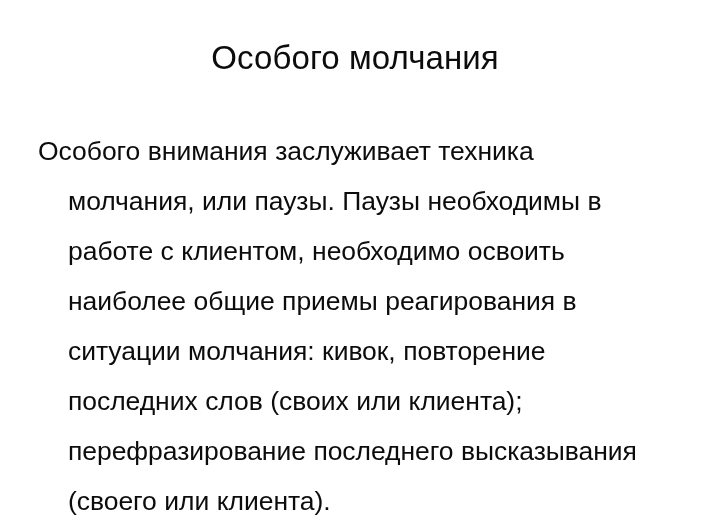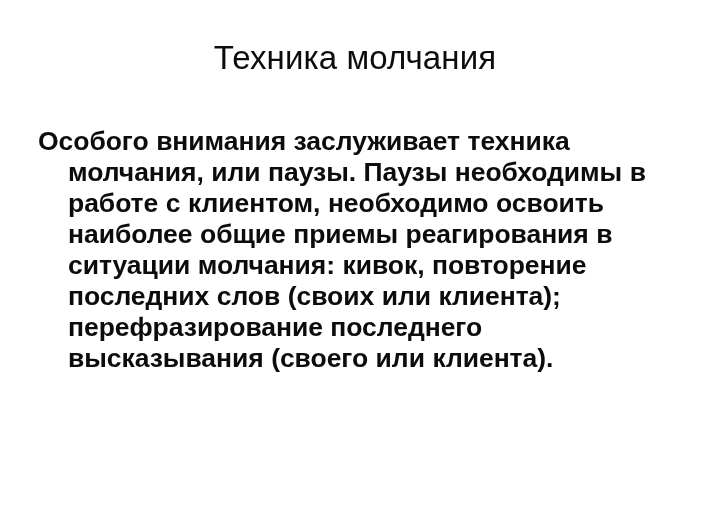--- a/index.html
+++ b/index.html
@@ -45,34 +45,34 @@
     position: absolute;
     left: 38px;
     top: 126px;
     width: 624px;
     color: #0c0c0c;
   }
 
   .body-paragraph {
     margin: 0;
     font-size: 26.5px;
-    font-weight: 700;
-    line-height: 31px;
+    font-weight: 400;
+    line-height: 50px;
     letter-spacing: -0.05px;
     text-align: left;
     
     padding-left: 30px;
     text-indent: -30px;
     word-spacing: 0.2px;
   }
 </style>
 </head>
 <body>
 
 <div class="slide">
 
-  <div class="slide-title">Техника молчания</div>
+  <div class="slide-title">Особого молчания</div>
 
   <div class="slide-body">
     <p class="body-paragraph">Особого внимания заслуживает техника молчания, или паузы. Паузы необходимы в работе с клиентом, необходимо освоить наиболее общие приемы реагирования в ситуации молчания: кивок, повторение последних слов (своих или клиента); перефразирование последнего высказывания (своего или клиента).</p>
   </div>
 
 </div>
 
 </body></html>

